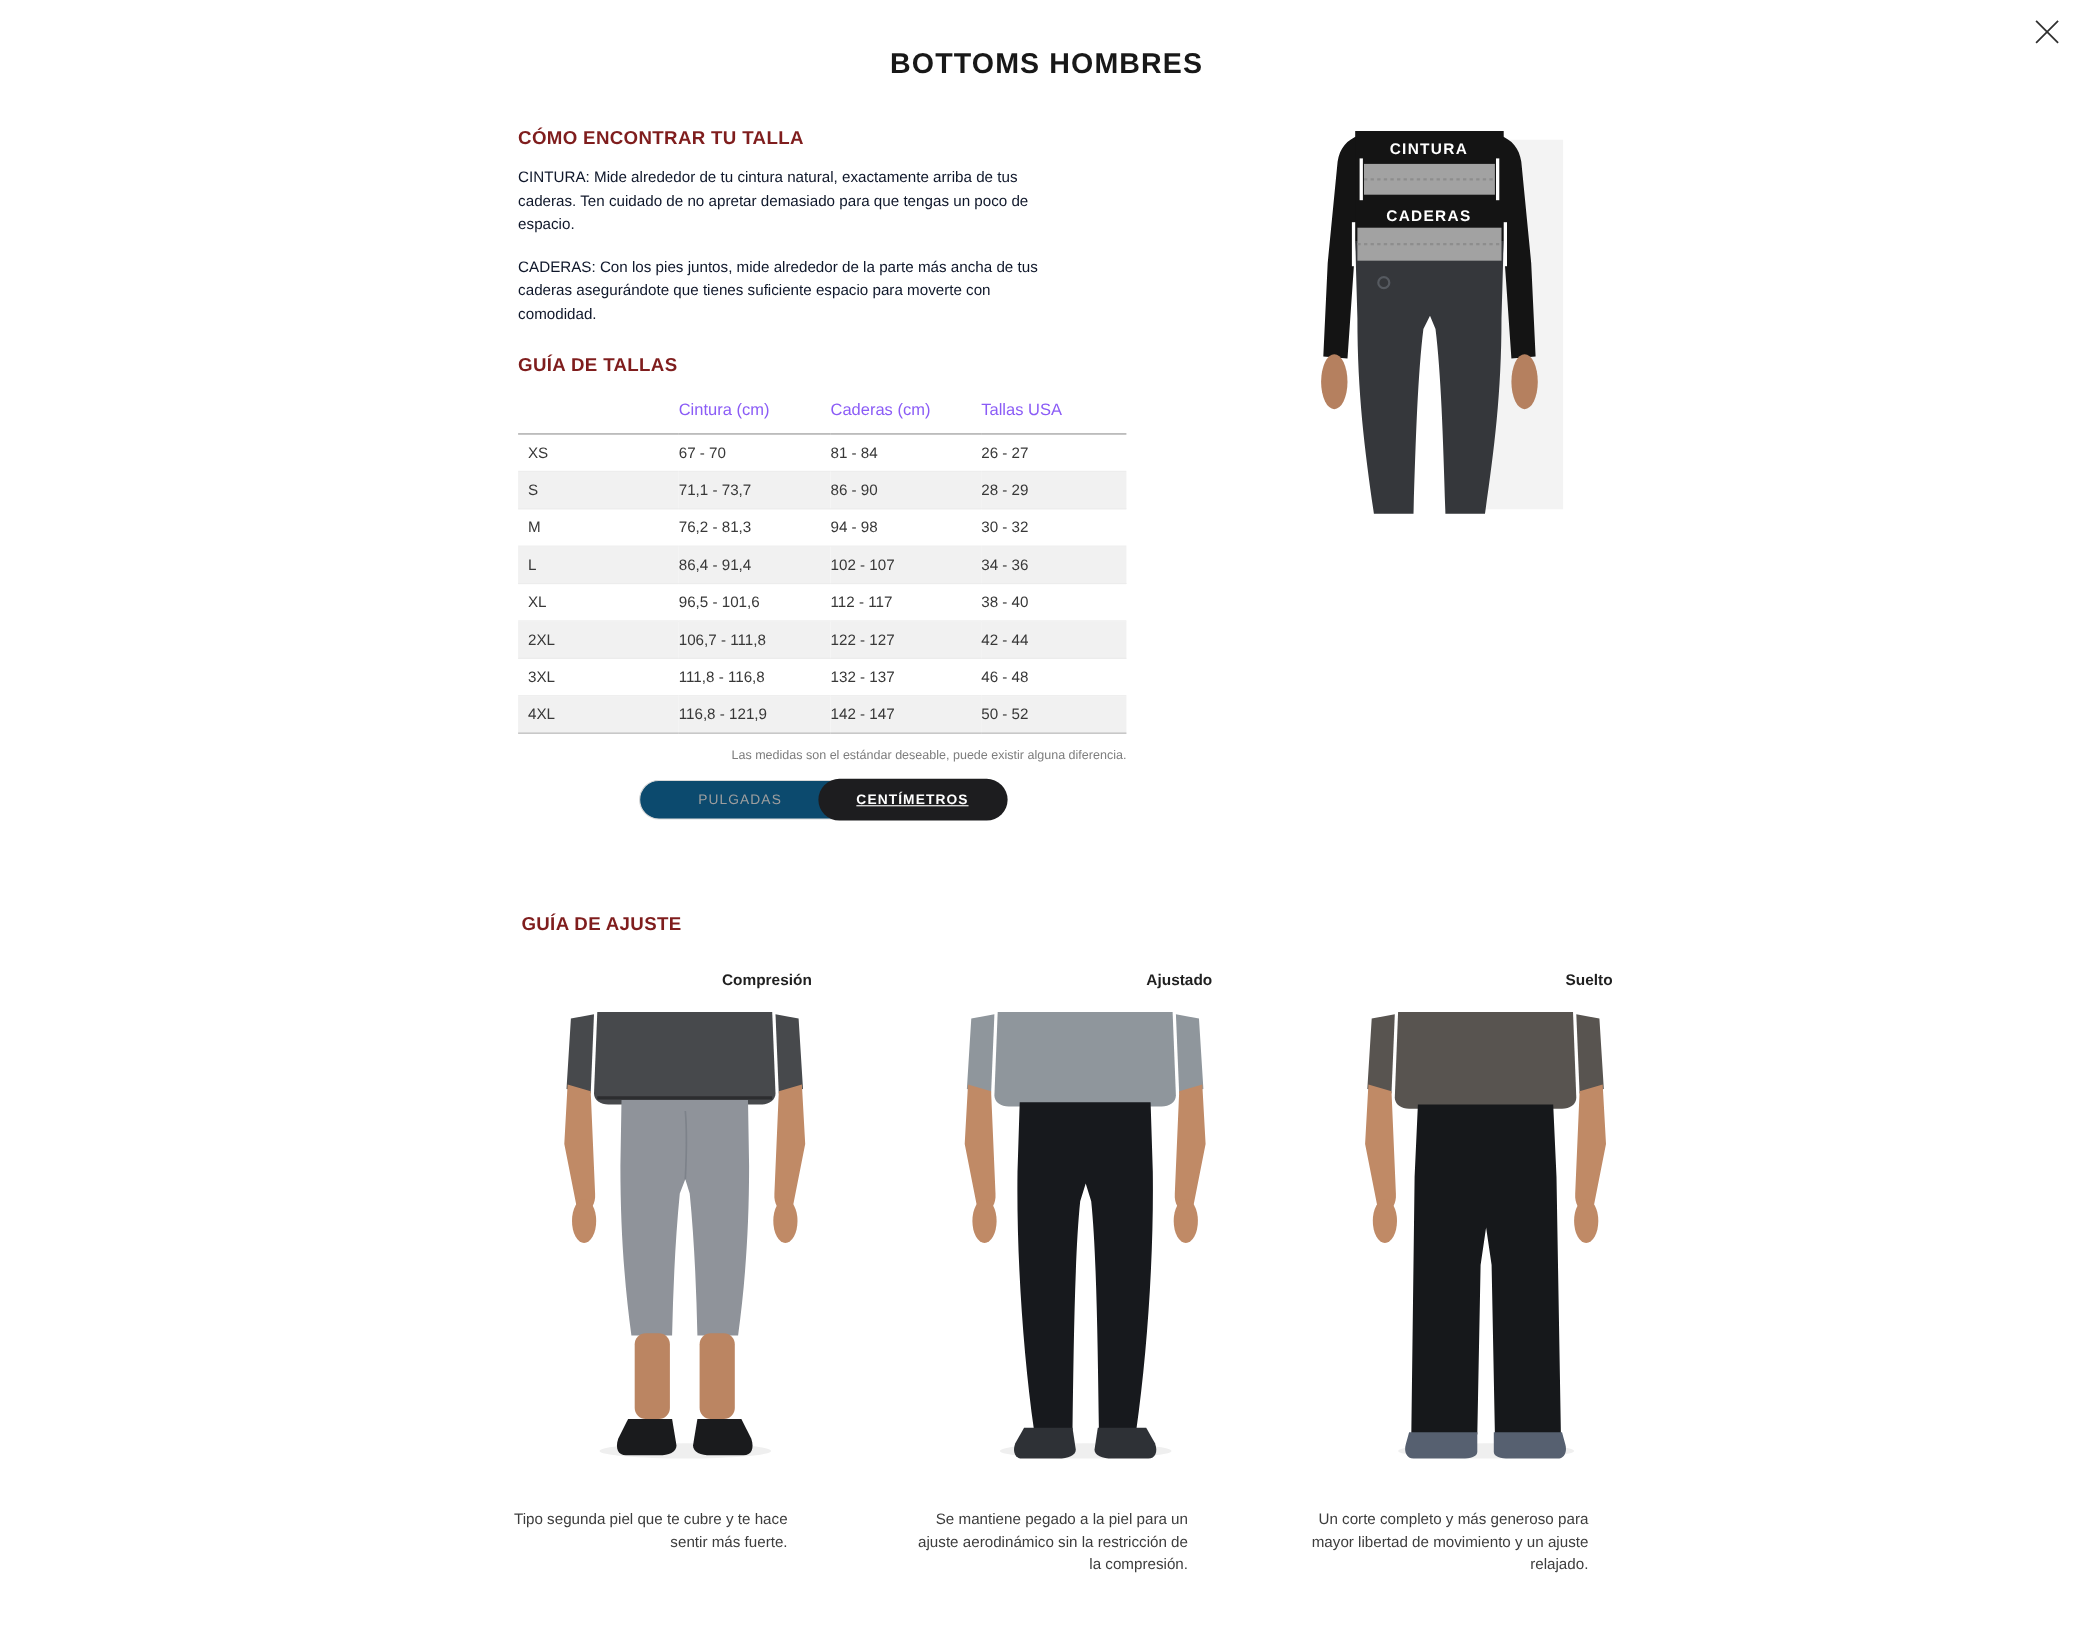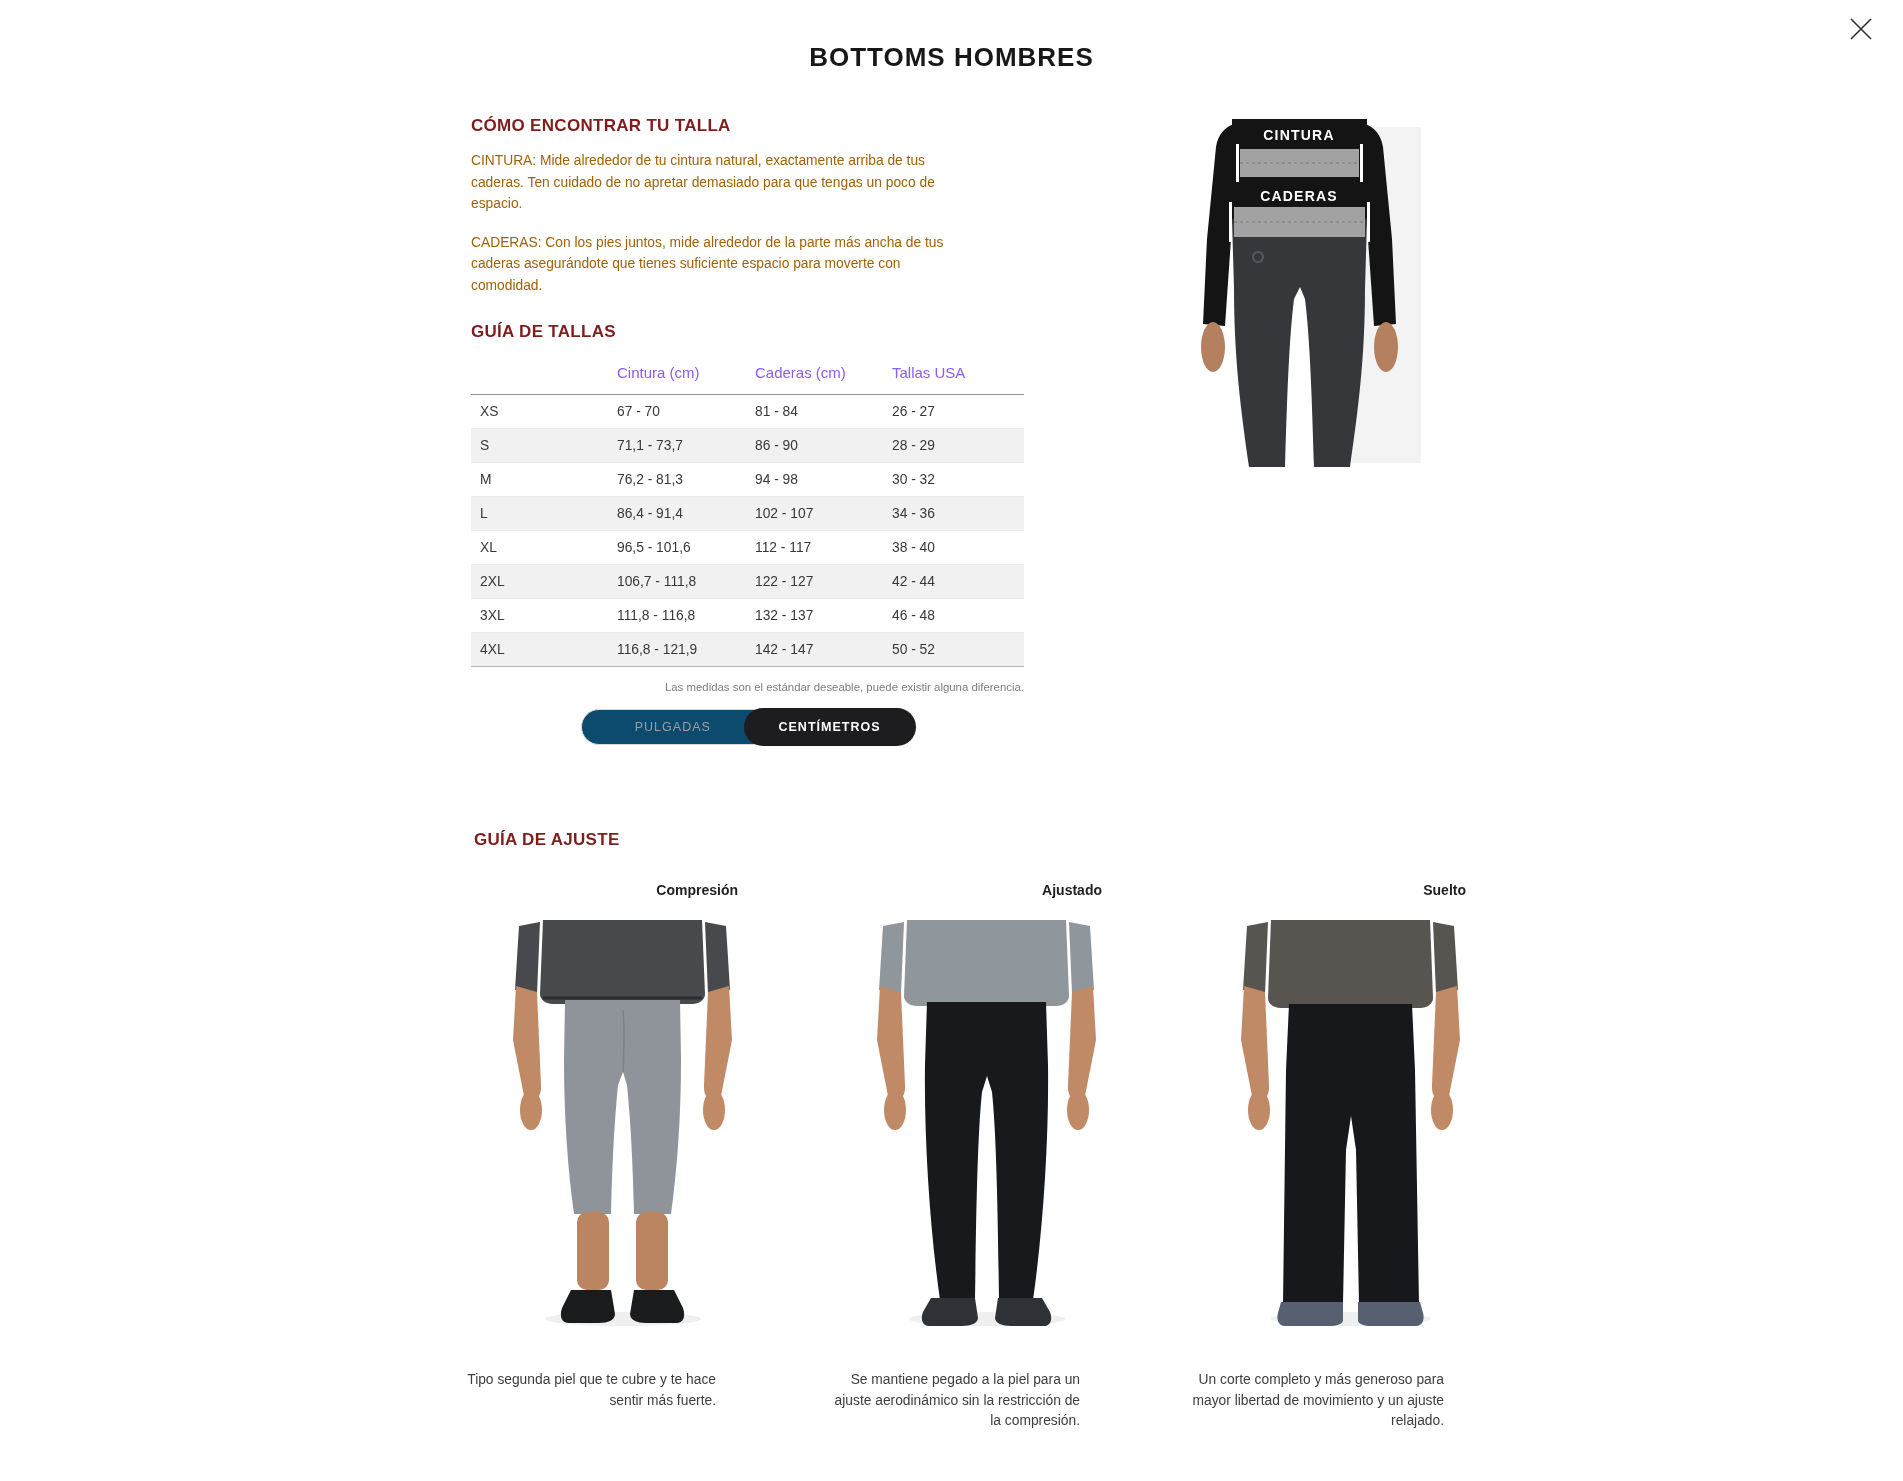--- a/index.html
+++ b/index.html
@@ -8,21 +8,21 @@
 
   
   .modal-title{position:absolute;top:42px;left:0;width:100%;margin:0;text-align:center;
     font-size:26px;font-weight:700;letter-spacing:1px;color:#181818;}
   .close-btn{position:absolute;top:8px;right:20px;width:44px;height:44px;background:none;border:none;
     padding:4px;cursor:pointer;}
 
   
   .howto{position:absolute;left:471px;top:116px;width:498px;}
   h2.sec{margin:0 0 14px;font-size:17px;font-weight:700;letter-spacing:.3px;color:#7f1d1d;}
-  .howto p{margin:0 0 17px;font-size:13.8px;line-height:1.56;color:#a16207;}
+  .howto p{margin:0 0 17px;font-size:13.8px;line-height:1.56;color:#0f172a;}
 
   
   .measure-fig{position:absolute;left:1166px;top:119px;width:267px;height:355px;}
   .measure-label{font:700 14px "Liberation Sans",sans-serif;fill:#fff;letter-spacing:1.2px;text-anchor:middle;}
 
   
   .sizes{position:absolute;left:471px;top:322px;width:553px;}
   table{width:553px;border-collapse:collapse;table-layout:fixed;}
   thead th{font-weight:400;color:#8b5cf6;text-align:left;font-size:15px;
     padding:8px 0 13px 0;border-bottom:1px solid #909090;}
@@ -30,21 +30,21 @@
   th.size-col,td.size-col{padding-left:9px;}
   tbody tr{border-bottom:1px solid #ececec;}
   tbody tr:nth-child(even){background:#f1f1f1;}
   tbody tr:last-child{border-bottom:1px solid #b5b5b5;}
   .footnote{margin:14px 0 0;text-align:right;font-size:11.4px;color:#7d7d7d;}
   .unit-toggle{position:relative;width:332px;height:34px;margin:16px auto 0;background:#0c4a6e;
     border:1px solid #d9d9d9;border-radius:18px;}
   .unit-opt{position:absolute;top:0;left:0;width:55%;height:34px;background:none;border:none;
     font-family:inherit;font-size:12.5px;letter-spacing:1px;color:#9e9e9e;cursor:pointer;}
   .unit-opt.selected{left:auto;right:-2px;top:-2px;width:172px;height:38px;background:#1d1d1f;
-    color:#fff;font-weight:700;border-radius:19px;}
+    color:#fff;font-weight:700;border-radius:19px;text-decoration:underline;}
 
   
   .fit-heading{position:absolute;left:474px;top:830px;margin:0;}
   .fit-row{position:absolute;left:438px;top:882px;display:flex;}
   .fit-col{width:300px;margin-right:64px;text-align:right;}
   .fit-col:last-child{margin-right:0;}
   .fit-col h3{margin:0 0 22px;font-size:14px;font-weight:700;color:#1f1f1f;}
   .fit-col .fig{width:231px;height:410px;margin:0 auto;}
   .fit-col p{width:256px;margin:36px auto 0;font-size:13.8px;line-height:1.5;color:#3d3d3d;}
 </style>

